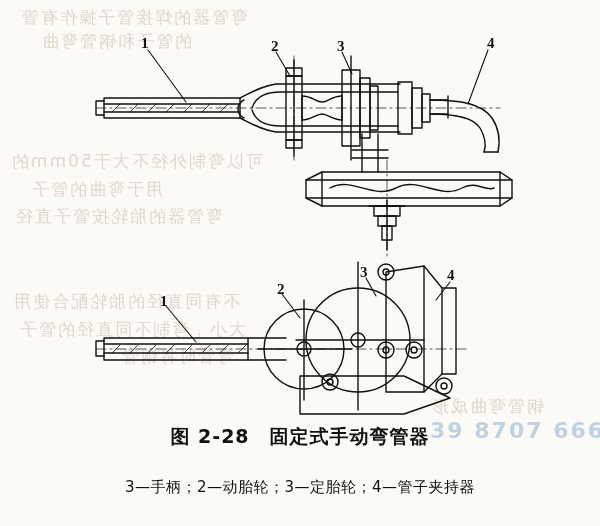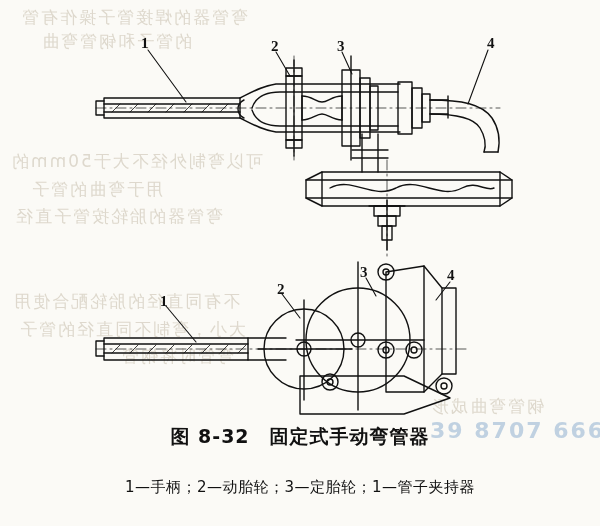--- a/index.html
+++ b/index.html
@@ -232,16 +232,16 @@
   <div class="label" style="left:337px;top:38px;">3</div>
   <div class="label" style="left:487px;top:35px;">4</div>
 
   <div class="label" style="left:160px;top:293px;">1</div>
   <div class="label" style="left:277px;top:281px;">2</div>
   <div class="label" style="left:360px;top:264px;">3</div>
   <div class="label" style="left:447px;top:267px;">4</div>
 
   <div id="watermark">39 8707 6667</div>
 
-  <div class="caption" id="fig-caption">图 8-32　固定式手动弯管器</div>
-  <div class="caption" id="fig-legend">1—手柄；2—动胎轮；3—定胎轮；1—管子夹持器</div>
+  <div class="caption" id="fig-caption">图 2-28　固定式手动弯管器</div>
+  <div class="caption" id="fig-legend">3—手柄；2—动胎轮；3—定胎轮；4—管子夹持器</div>
 
 </div>
 
 </body></html>

